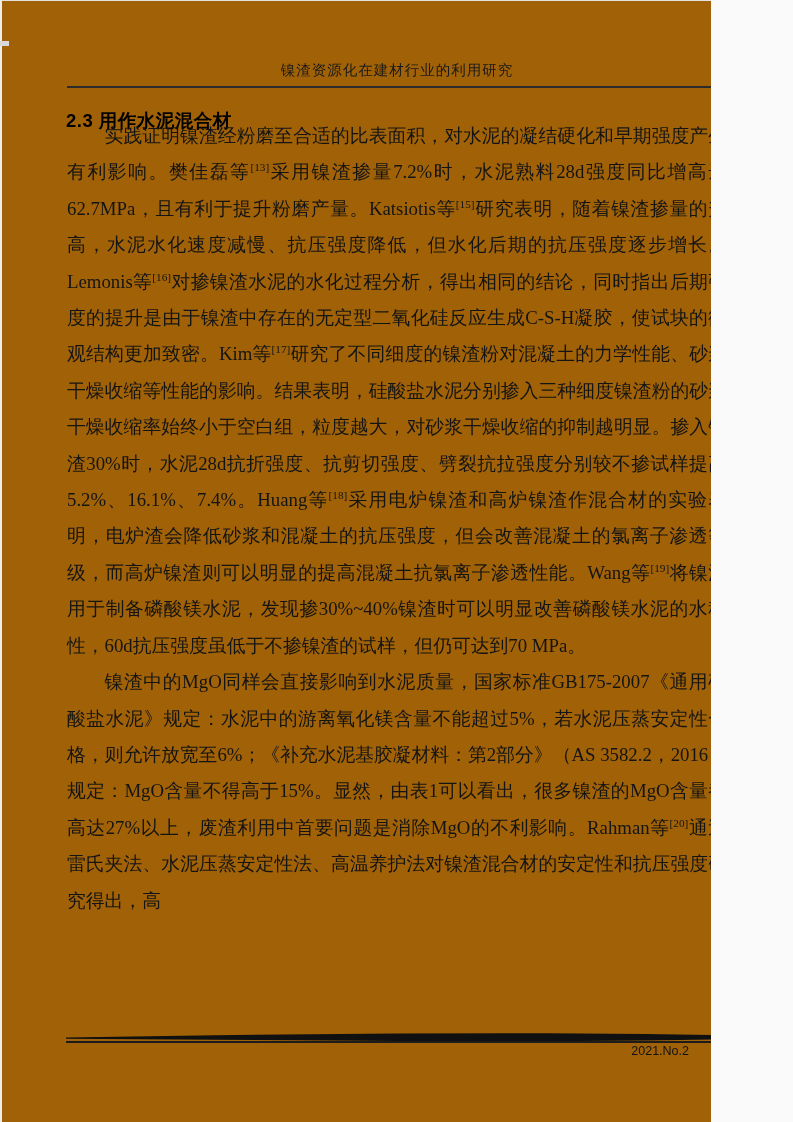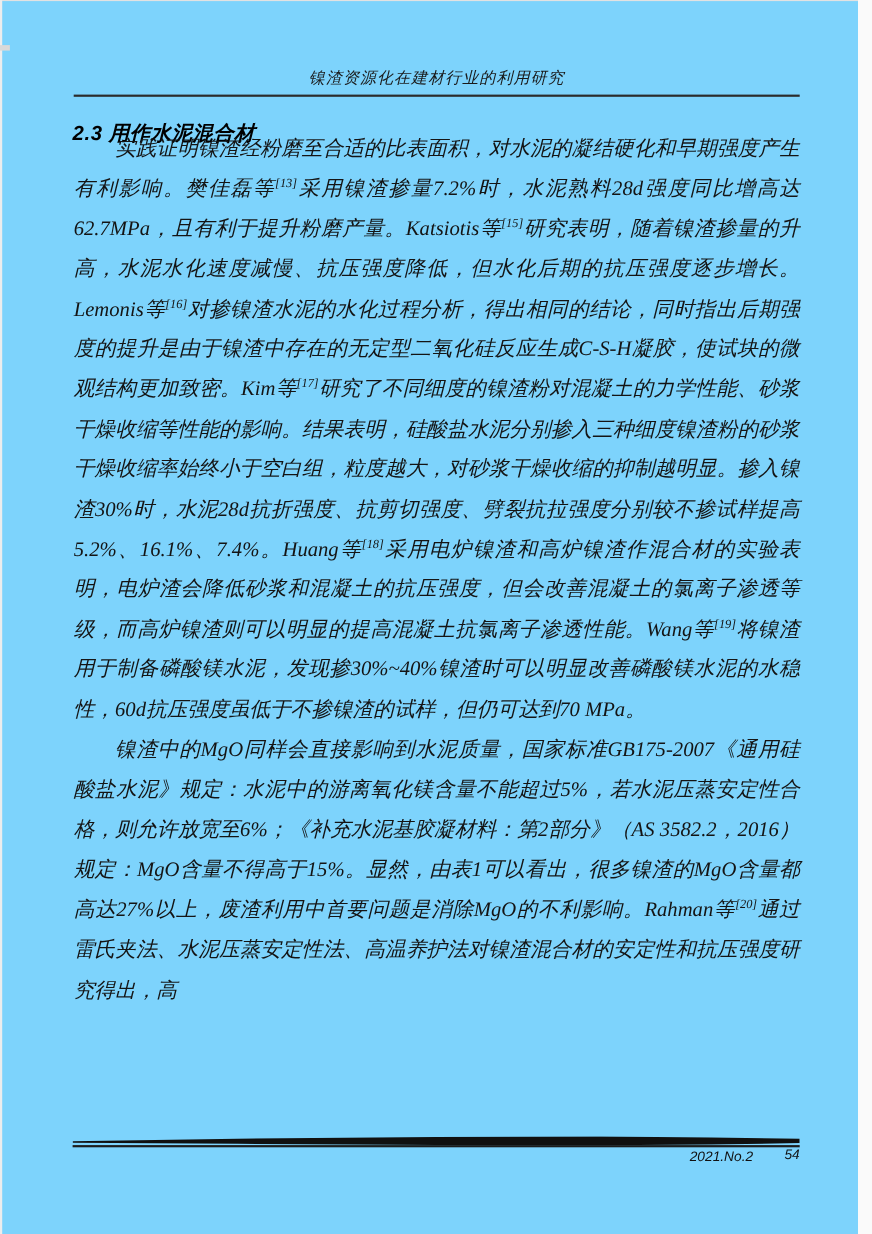--- a/index.html
+++ b/index.html
@@ -1,24 +1,23 @@
 <!DOCTYPE html>
 <html><head>
 <meta charset="utf-8">
 <style>
   html, body { margin: 0; padding: 0; background: #fafafa; }
   .sheet {
     position: relative;
-    width: 780px;
+    width: 711px;
     height: 1122px;
-    background: #7dd3fc;
+    background: #a16207;
     overflow: hidden;
     color: #111;
     font-family: "Liberation Serif", "DejaVu Serif", serif;
-    font-style: italic;
   }
   .edge-top {
     position: absolute; top: 0; left: 0; width: 100%; height: 1px;
     background: #e2e2e2;
   }
   .edge-left {
     position: absolute; top: 0; left: 0; width: 2px; height: 100%;
     background: #ededed;
   }
   .edge-artifact {
@@ -76,20 +75,21 @@
     position: absolute;
     top: 1043px; left: 67px; width: 660px;
     text-align: right;
     font-family: "Liberation Sans", "DejaVu Sans", sans-serif;
     font-size: 12.5px;
     color: #111;
   }
   .issue-number {
     position: absolute;
     top: 1044px; left: 627px; width: 62px;
+    text-align: right;
     font-family: "Liberation Sans", "DejaVu Sans", sans-serif;
     font-size: 12.5px;
     color: #111;
   }
 </style>
 </head>
 <body>
 
 <div class="sheet">
   <div class="edge-top"></div>

